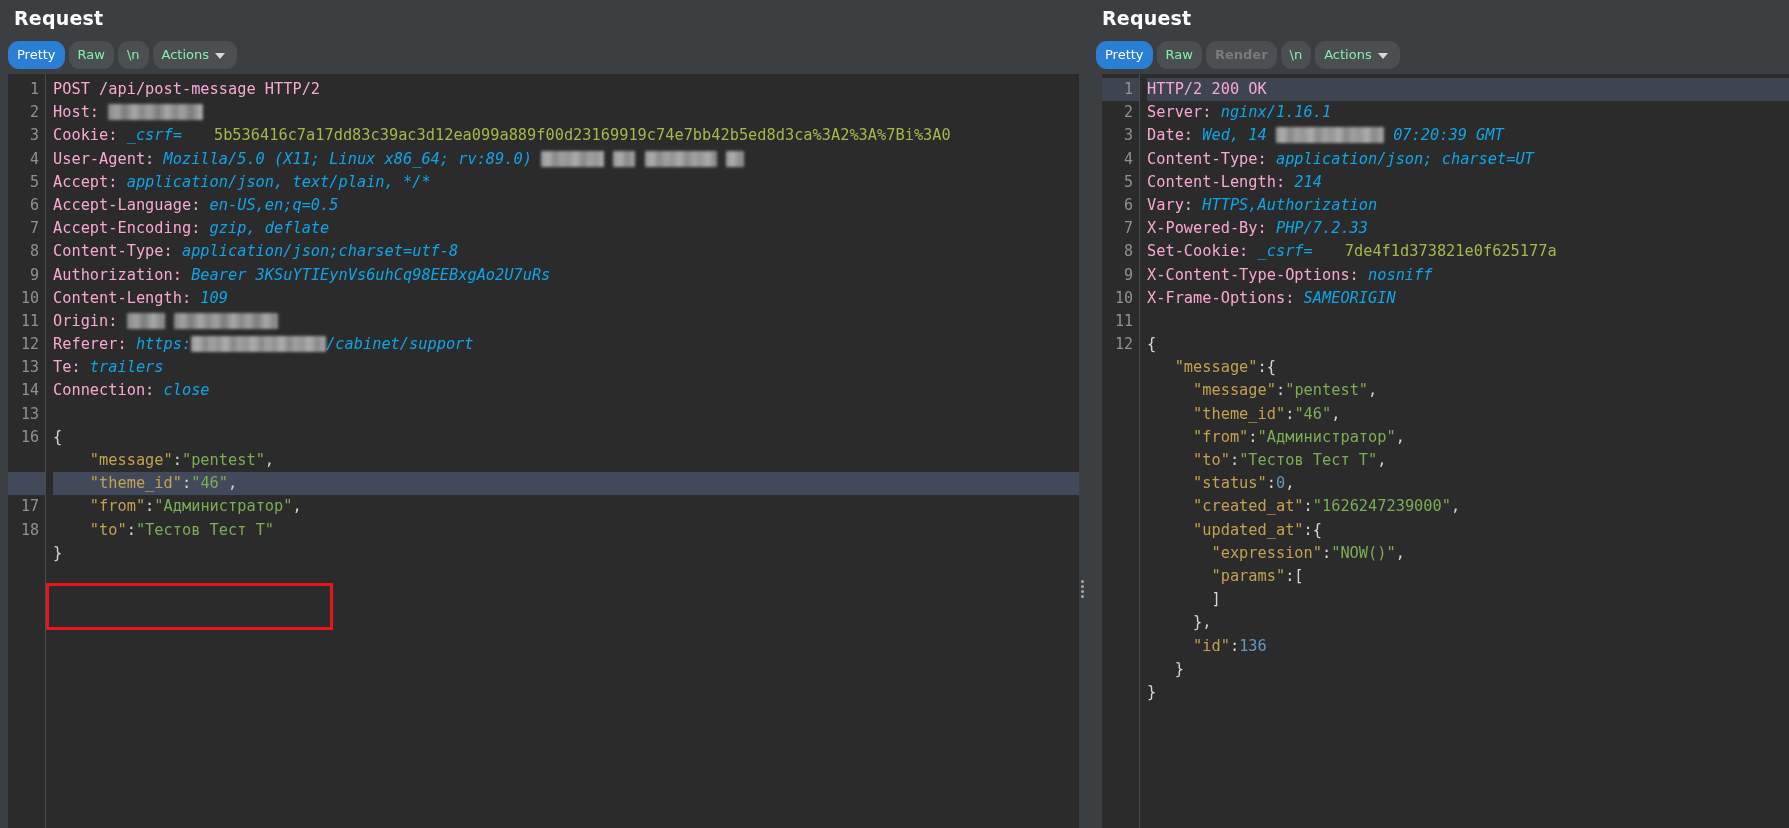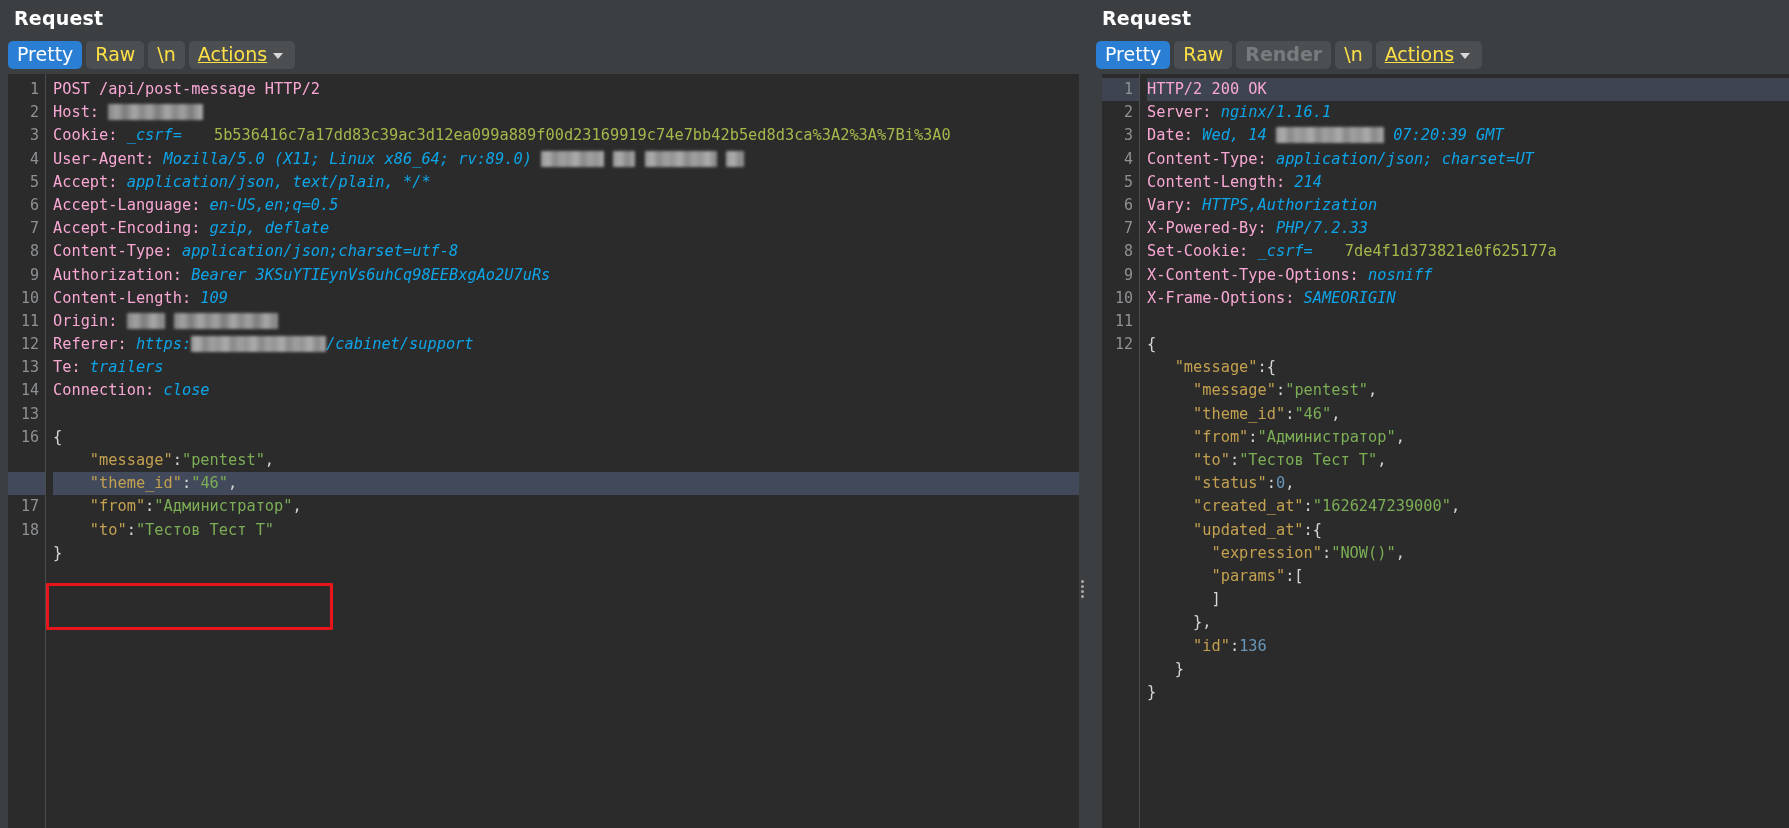--- a/index.html
+++ b/index.html
@@ -42,49 +42,48 @@
   }
 
   .toolbar {
     display: flex;
     align-items: center;
     gap: 4px;
     padding: 0 0 0 8px;
     height: 38px;
   }
   .tbtn {
-    font-size: 19px;
+    font-size: 13px;
     color: #c8c8c8;
     padding: 4px 9px 5px 9px;
-    border-radius: 5px;
+    border-radius: 11px;
     background: #4b4f51;
     line-height: 19px;
     white-space: nowrap;
     cursor: default;
     text-align: center;
   }
   .tbtn.active {
     background: #2a7fd4;
     color: #ffffff;
   }
   .tbtn.plain {
     background: #4b4f51;
-    color: #fde047;
+    color: #86efac;
   }
   .tbtn.disabled {
     background: #4b4f51;
     color: #797c7e;
     font-weight: bold;
   }
   .tbtn.actions {
     display: flex;
     align-items: center;
     gap: 6px;
     padding-right: 12px;
-    text-decoration: underline;
   }
   .caret {
     display: inline-block;
     width: 0; height: 0;
     border-left: 5px solid transparent;
     border-right: 5px solid transparent;
     border-top: 6px solid #d8d8d8;
     margin-top: 2px;
   }
 

